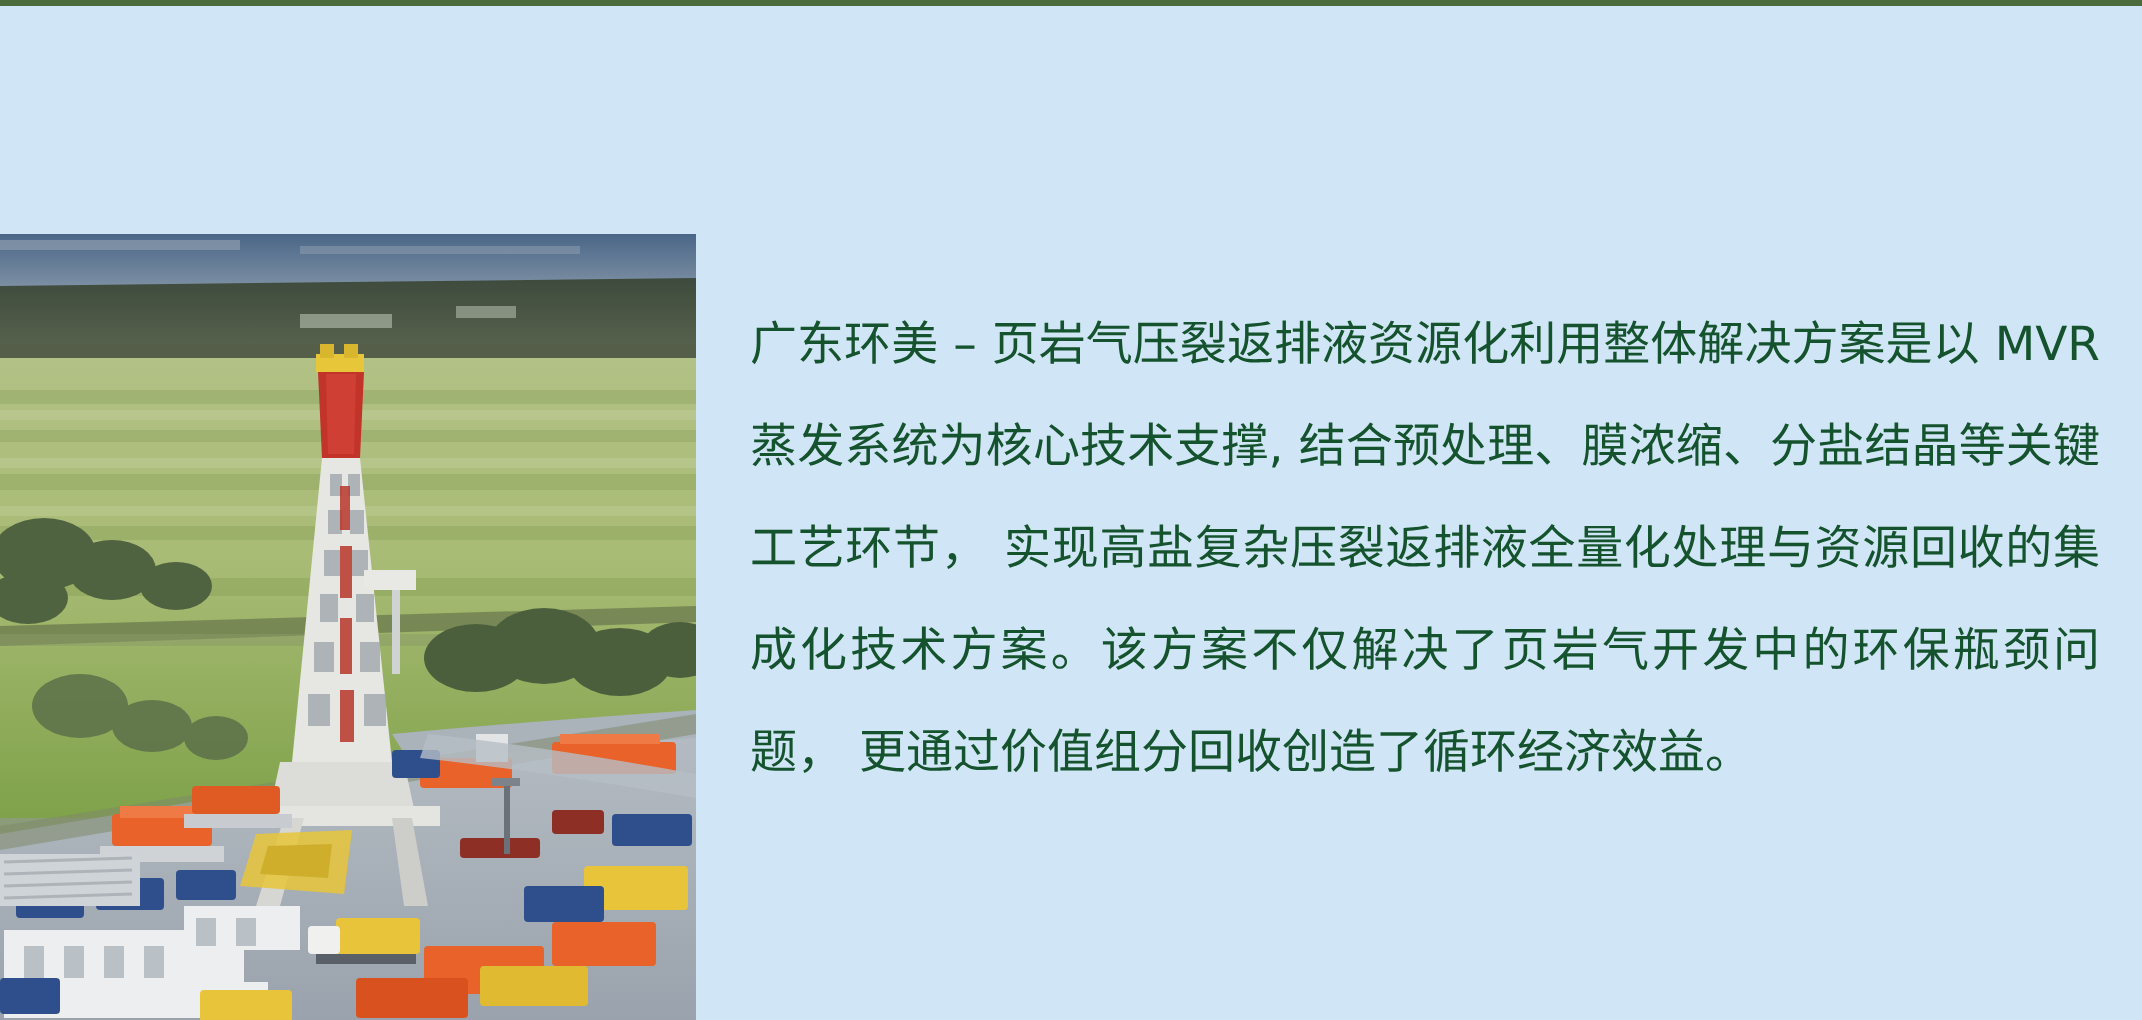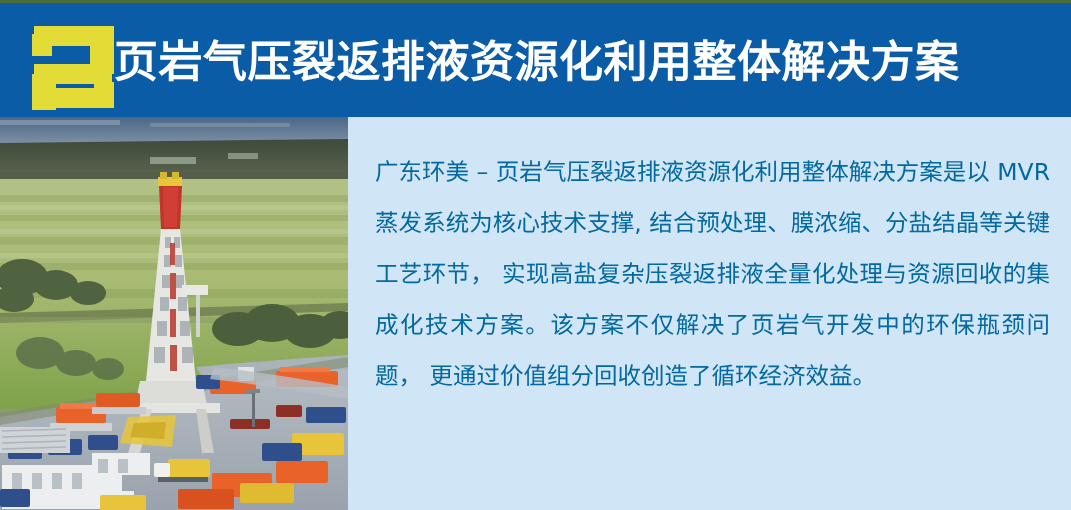--- a/index.html
+++ b/index.html
@@ -103,50 +103,36 @@
     top: 117px;
     width: 723px;
     height: 393px;
     background: #d0e5f5;
   }
   .body-copy {
     position: absolute;
     left: 27px;
     top: 30px;
     width: 675px;
-    color: #0369a1;
+    color: #14532d;
     font-size: 23.5px;
     line-height: 51px;
     text-align: justify;
     text-justify: inter-character;
     font-family: "DejaVu Sans", "Liberation Sans", sans-serif;
     white-space: pre-wrap;
   }
 </style>
 </head>
 <body>
 
 <div id="page">
 
   <div class="top-rule"></div>
 
-  <div class="banner">
-
-    <div class="numeral" aria-label="2">
-      <span class="n-seg seg-top"></span>
-      <span class="n-seg seg-ul"></span>
-      <span class="n-seg seg-ur"></span>
-      <span class="n-seg seg-mid"></span>
-      <span class="n-seg seg-lr"></span>
-      <span class="n-seg seg-ll"></span>
-      <span class="n-seg seg-bot"></span>
-    </div>
-
-    <div class="banner-title">页岩气压裂返排液资源化利用整体解决方案</div>
-  </div>
 
   <div class="photo" aria-label="页岩气钻井平台航拍照片">
     <svg width="348" height="393" viewBox="0 0 348 393" role="img" aria-hidden="true">
       <defs>
         <linearGradient id="skyG" x1="0" y1="0" x2="0" y2="1">
           <stop offset="0" stop-color="#4a6687"></stop>
           <stop offset="1" stop-color="#7c8fa3"></stop>
         </linearGradient>
         <linearGradient id="treeG" x1="0" y1="0" x2="0" y2="1">
           <stop offset="0" stop-color="#3e4a3c"></stop>

